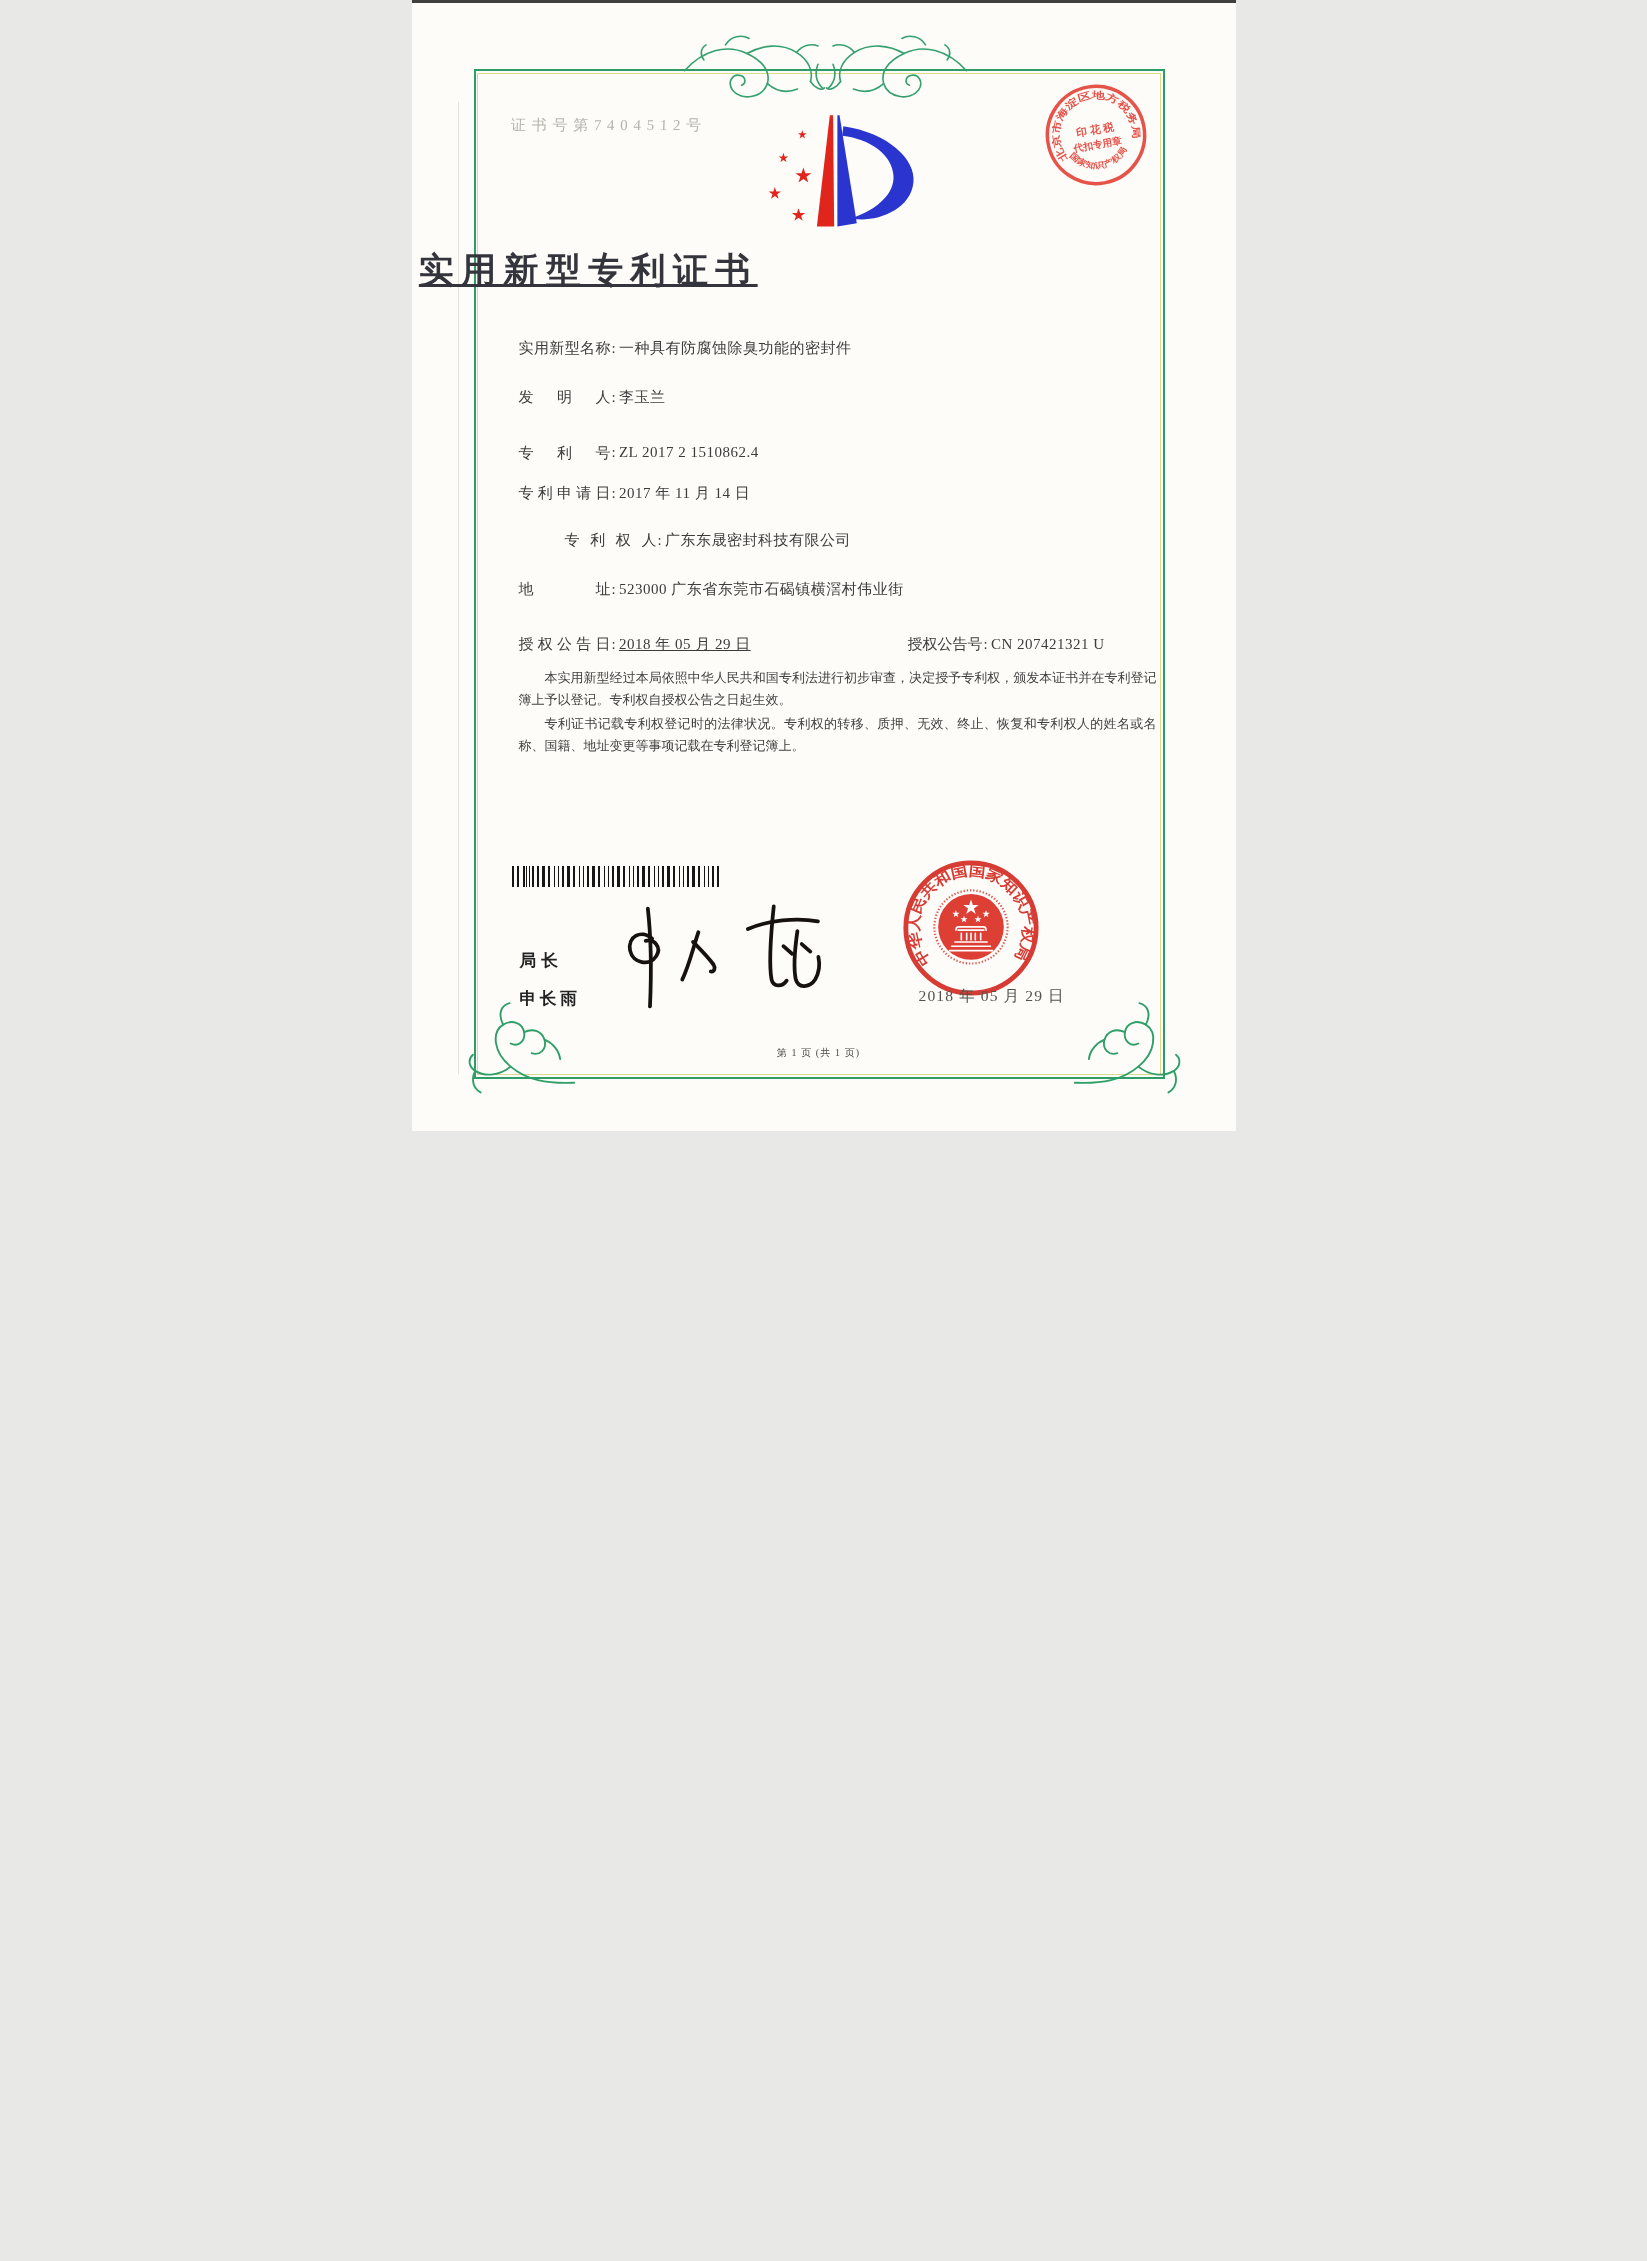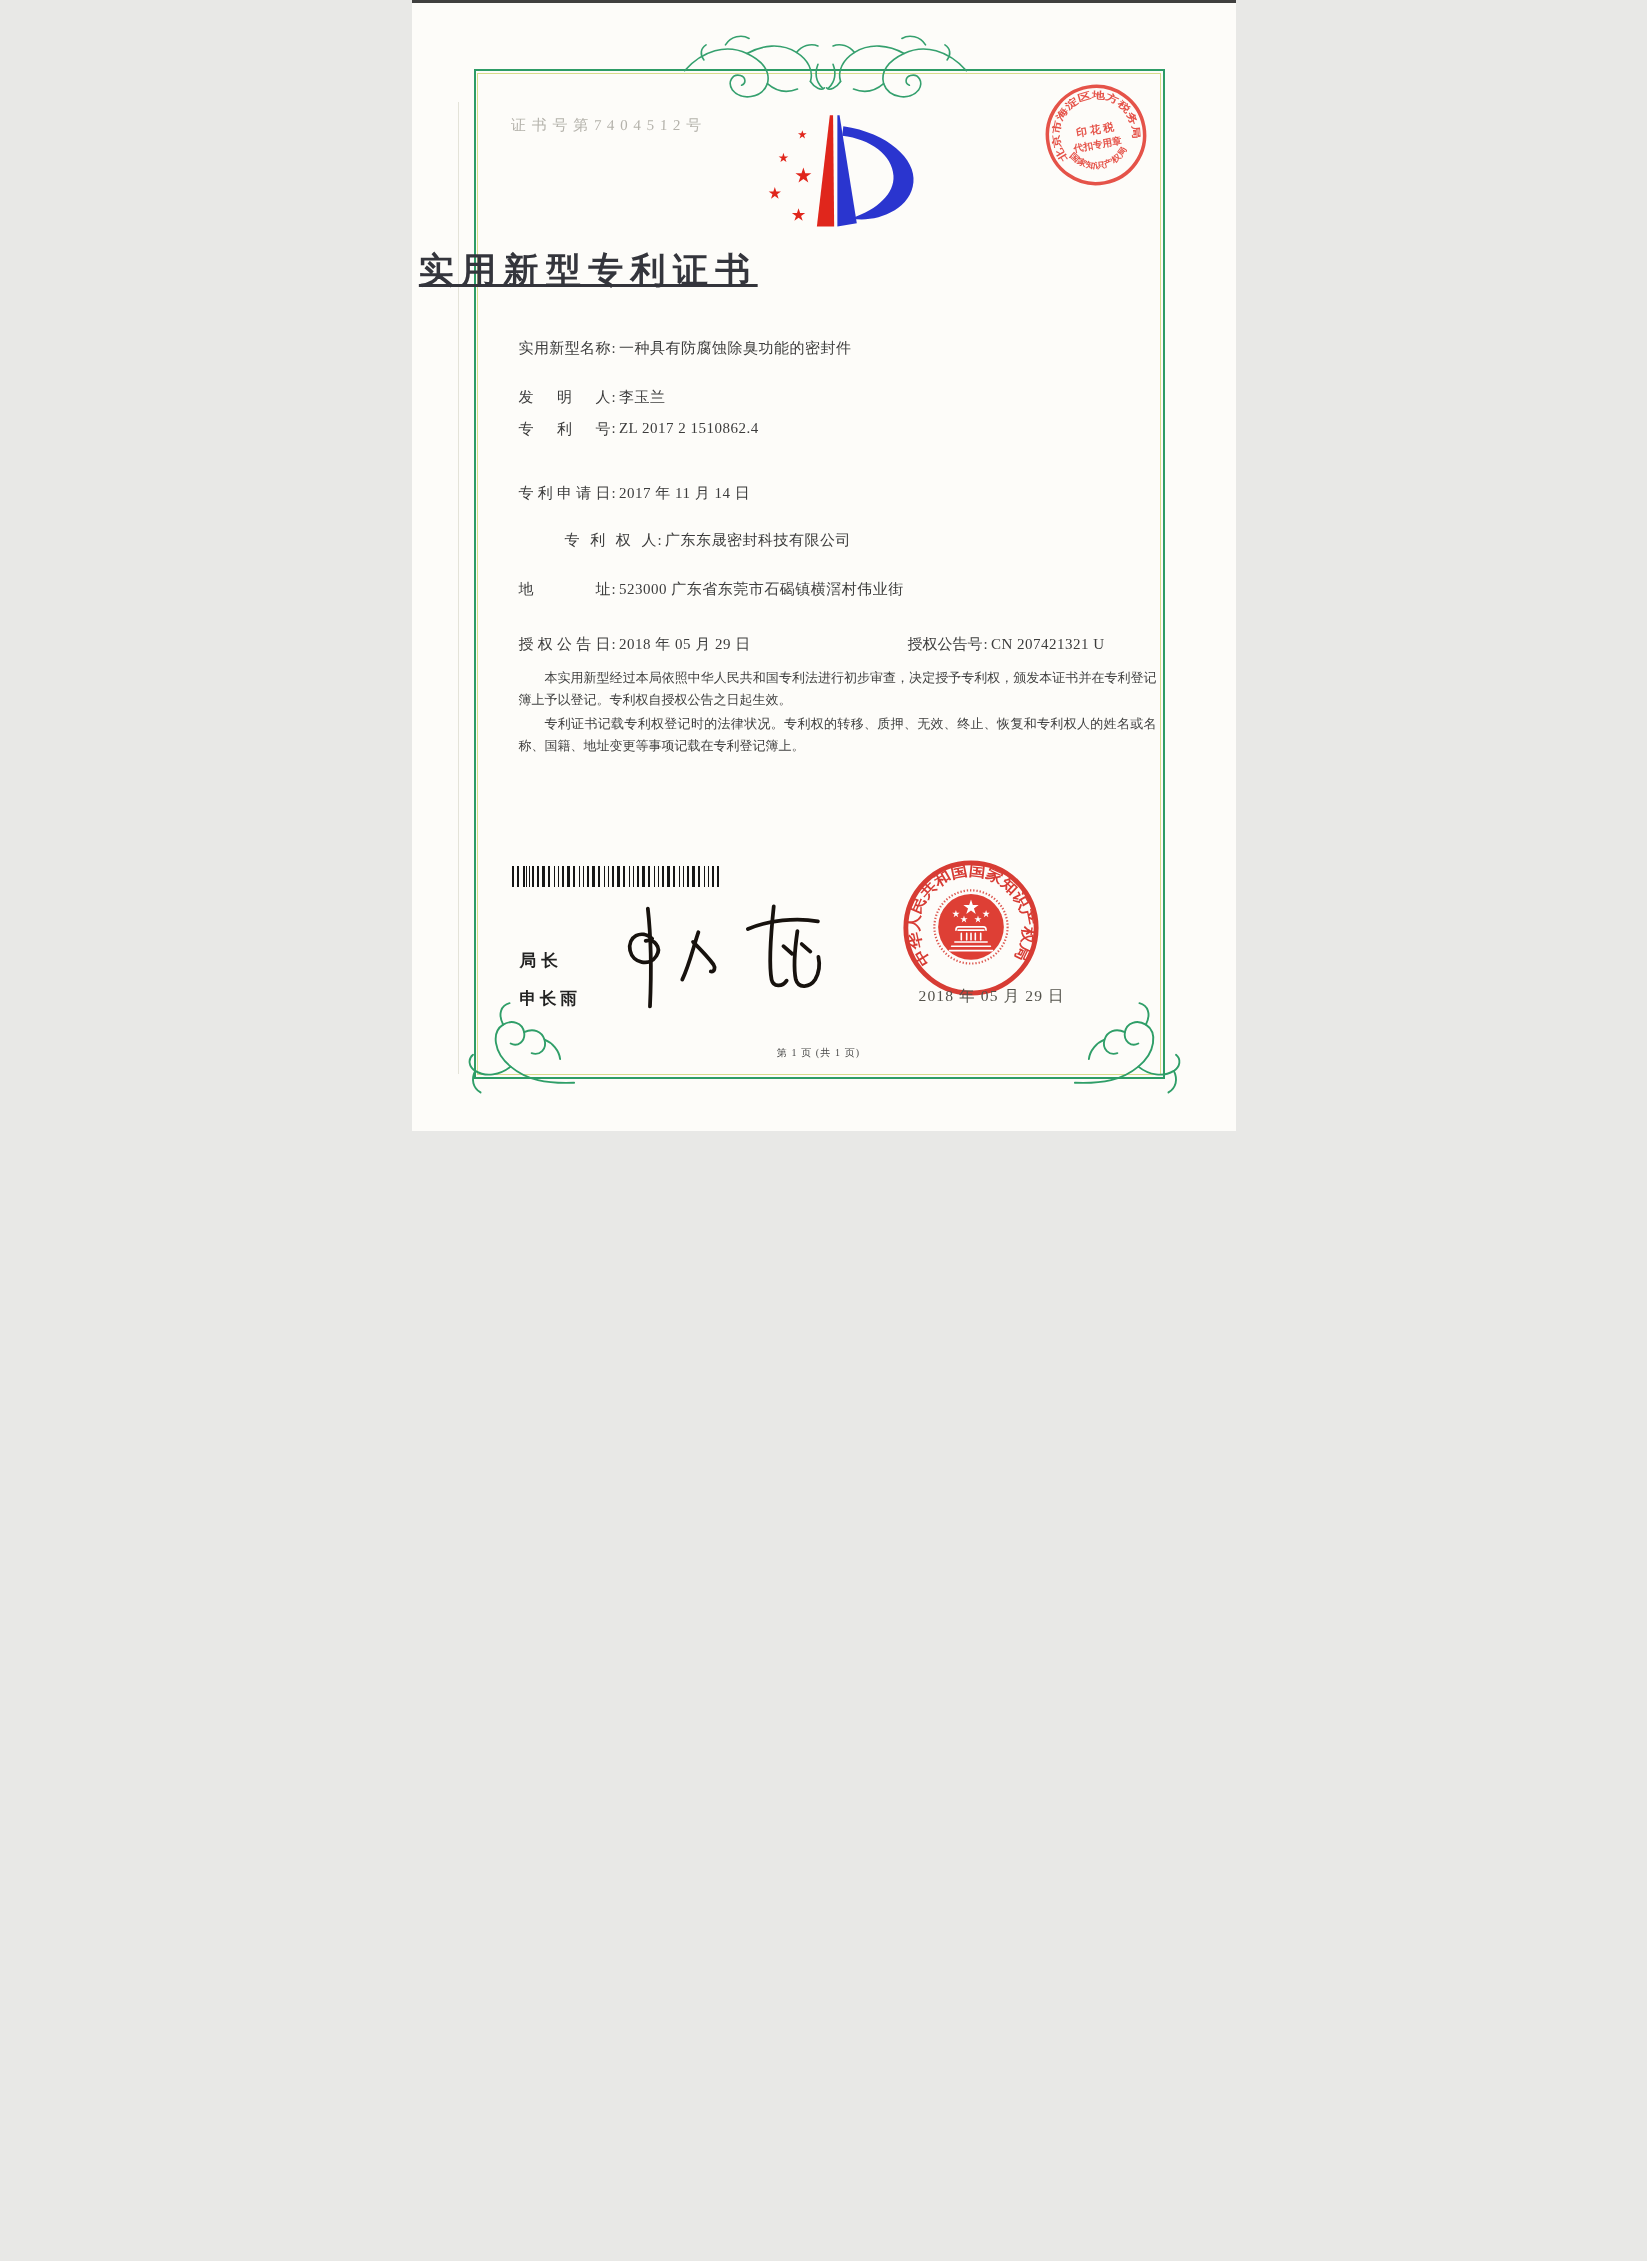--- a/index.html
+++ b/index.html
@@ -37,23 +37,23 @@
   .doc-title{
     position:absolute;left:0;top:247px;width:100%;
     text-align:left;font-size:35px;font-weight:700;
     letter-spacing:.21em;color:#34353c;text-indent:.21em;text-decoration:underline;
   }
 
   .field-row{position:absolute;left:107px;font-size:15px;color:#3c3c3c;white-space:nowrap;}
   .f-label{display:inline-block;width:92px;text-align:justify;text-align-last:justify;vertical-align:top;}
   .f-colon{display:inline-block;margin:0 3.2px 0 1.1px;}
   .f-value{letter-spacing:0.5px;}
-  .row-0{top:339px;} .row-1{top:388px;} .row-2{top:420px;}
+  .row-0{top:339px;} .row-1{top:388px;} .row-2{top:444px;}
   .row-3{top:484px;} .row-4{top:531px;margin-left:46px;} .row-5{top:580px;}
-  .grant-row{top:635px;width:638px;}
+  .grant-row{top:635px;width:638px;text-decoration:underline;}
   .grant-no{position:absolute;left:389px;top:0;white-space:nowrap;}
 
   .paras{
     position:absolute;left:107px;top:667px;width:638px;
     font-size:13px;line-height:22px;text-align:justify;color:#3f3f3f;
   }
   .paras p{margin:0 0 1.6px 0;text-indent:2em;}
 
   .barcode{
     position:absolute;left:100px;top:866px;width:209px;height:20.5px;

